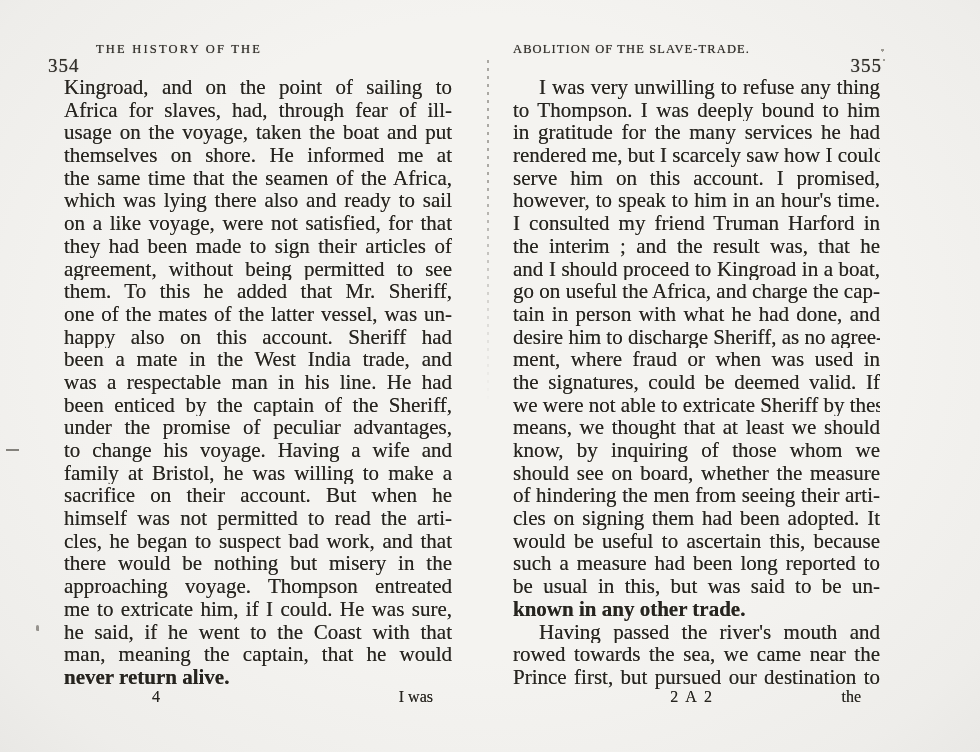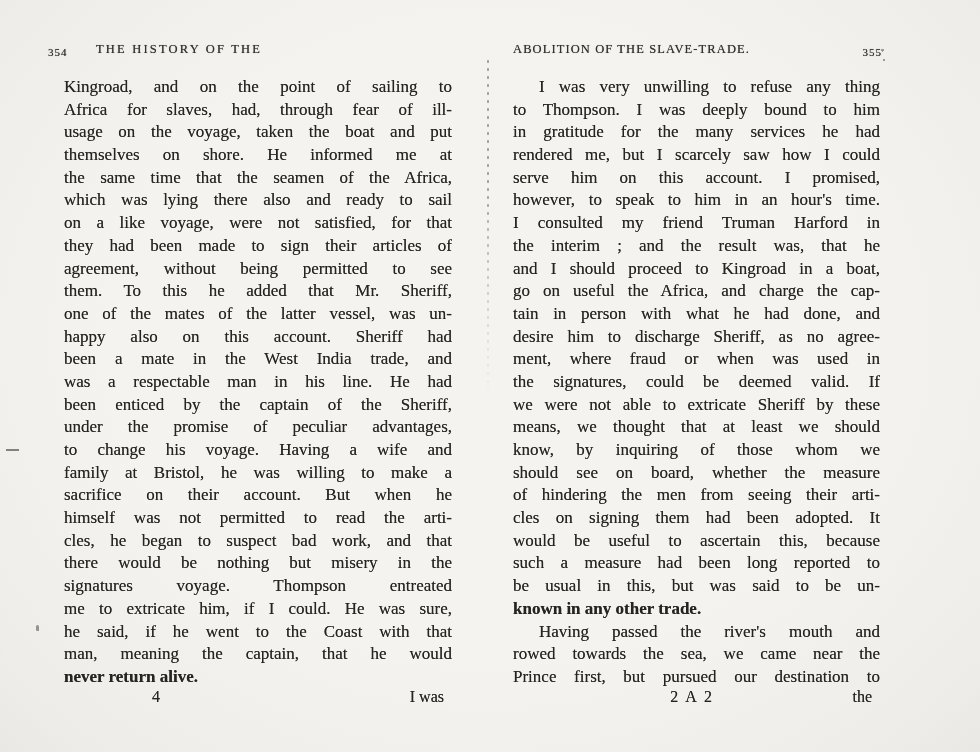--- a/index.html
+++ b/index.html
@@ -21,30 +21,30 @@
     color: #34322d;
     text-shadow: 0 0 0.7px rgba(50,46,40,.75);
     white-space: nowrap;
   }
   .head-left  { left: 48px;  top: 42px; width: 402px; }
   .head-right { left: 513px; top: 42px; width: 369px; }
   .head-title { display: block; text-align: left; }
   .head-left .head-title  { letter-spacing: 2.2px; margin-left: 48px; }
   .head-right .head-title { letter-spacing: 1.1px; margin-right: 30px; }
   .folio {
-    position: absolute; top: 4px;
-    font-size: 11px; letter-spacing: 1px;
+    position: absolute; top: 13px;
+    font-size: 19px; letter-spacing: 1px;
     text-shadow: 0 0 0.7px rgba(50,46,40,.8);
   }
   .folio-left  { left: 0; }
   .folio-right { right: 0; }
   
   .text-block {
     position: absolute;
-    font-size: 17px;
+    font-size: 21px;
     color: #26241f;
     text-shadow: 0 0 0.6px rgba(48,43,36,.65);
   }
   .block-left  { left: 64px;  top: 76px; width: 388px; }
   .block-right { left: 513px; top: 76px; width: 367px; }
   .line {
     height: 22.7px;
     line-height: 22.7px;
     text-align: justify;
     text-align-last: justify;
@@ -58,21 +58,21 @@
     position: absolute;
     font-size: 16px;
     height: 22px;
     text-shadow: 0 0 0.6px rgba(48,43,36,.65);
   }
   .footer-left  { left: 64px;  top: 688px; width: 388px; }
   .footer-right { left: 513px; top: 688px; width: 367px; }
   .signature { position: absolute; letter-spacing: 2px; }
   .footer-left  .signature { left: 88px; }
   .footer-right .signature { left: 50%; transform: translateX(-60%); }
-  .catchword { position: absolute; right: 8px; }
+  .catchword { position: absolute; right: 19px; }
   
   .gutter-marks {
     position: absolute;
     left: 487px; top: 60px;
     width: 2px; height: 345px;
     background: repeating-linear-gradient(
       to bottom, #6f6c66 0 3px, rgba(0,0,0,0) 3px 8px);
     opacity: .55;
     -webkit-mask-image: linear-gradient(to bottom, #000 35%, rgba(0,0,0,.25) 80%, transparent 100%);
             mask-image: linear-gradient(to bottom, #000 35%, rgba(0,0,0,.25) 80%, transparent 100%);
@@ -131,21 +131,21 @@
       <div class="line">been a mate in the West India trade, and</div>
       <div class="line">was a respectable man in his line.  He had</div>
       <div class="line">been enticed by the captain of the Sheriff,</div>
       <div class="line">under the promise of peculiar advantages,</div>
       <div class="line">to change his voyage.  Having a wife and</div>
       <div class="line">family at Bristol, he was willing to make a</div>
       <div class="line">sacrifice on their account.  But when he</div>
       <div class="line">himself was not permitted to read the arti-</div>
       <div class="line">cles, he began to suspect bad work, and that</div>
       <div class="line">there would be nothing but misery in the</div>
-      <div class="line">signatures voyage.  Thompson entreated</div>
+      <div class="line">approaching voyage.  Thompson entreated</div>
       <div class="line">me to extricate him, if I could.  He was sure,</div>
       <div class="line">he said, if he went to the Coast with that</div>
       <div class="line">man, meaning the captain, that he would</div>
       <div class="line end">never return alive.</div>
     </div>
 
   <div class="text-block block-right">
       <div class="line indent">I was very unwilling to refuse any thing</div>
       <div class="line">to Thompson.  I was deeply bound to him</div>
       <div class="line">in gratitude for the many services he had</div>

